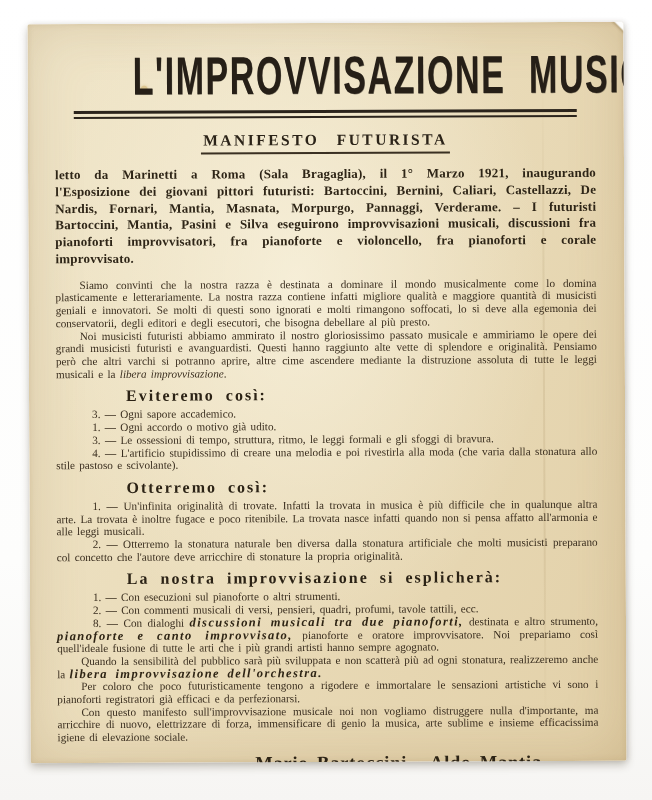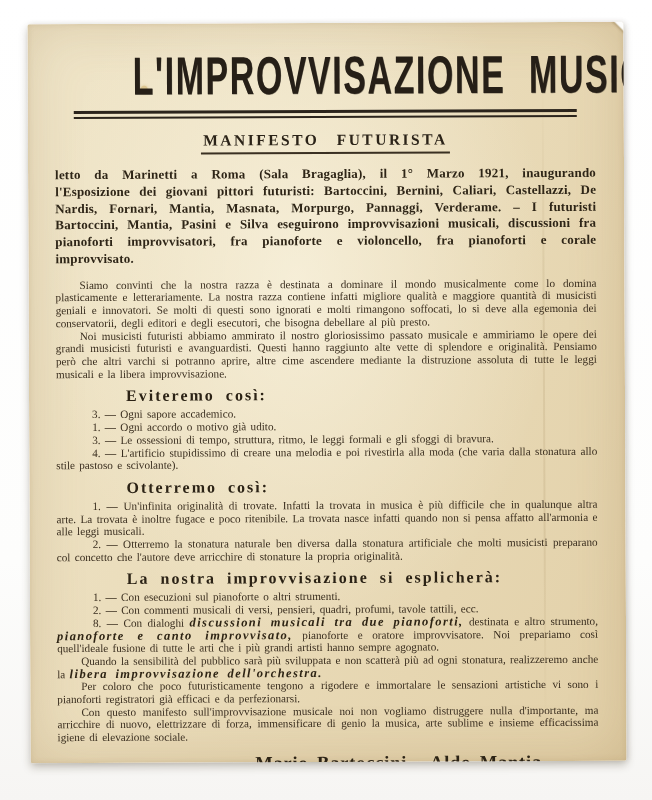--- a/index.html
+++ b/index.html
@@ -61,21 +61,21 @@
     text-align:justify;color:#2e2517;letter-spacing:0.2px;word-spacing:3.5px;
   }
   .body{margin:0;font-size:11.2px;line-height:12.7px;text-align:justify;color:#3a2e1f;word-spacing:1.5px;}
   .first-block{margin-top:11px;}
   .ind{text-indent:24px;}
   .item{text-indent:36px;}
   .sec-heading{
     margin:7px 0 3px 70px;font-size:16px;line-height:18px;font-weight:bold;
     letter-spacing:2px;word-spacing:5px;color:#2b2215;
   }
-  .seg-i{}
+  .seg-i{font-style:italic;}
   .seg-bi{font-weight:bold;font-style:italic;font-size:1.12em;letter-spacing:1.4px;word-spacing:3px;color:#2e2414;}
   .signature{margin:10px 35px 0 auto;width:330px;text-align:center;}
   .sig-name{font-size:18.5px;line-height:21px;font-weight:bold;letter-spacing:0.8px;word-spacing:3px;color:#2c2315;}
 </style>
 </head>
 <body>
 
 <div class="stage">
   <div class="paper">
     <div class="corner-fold"></div>

